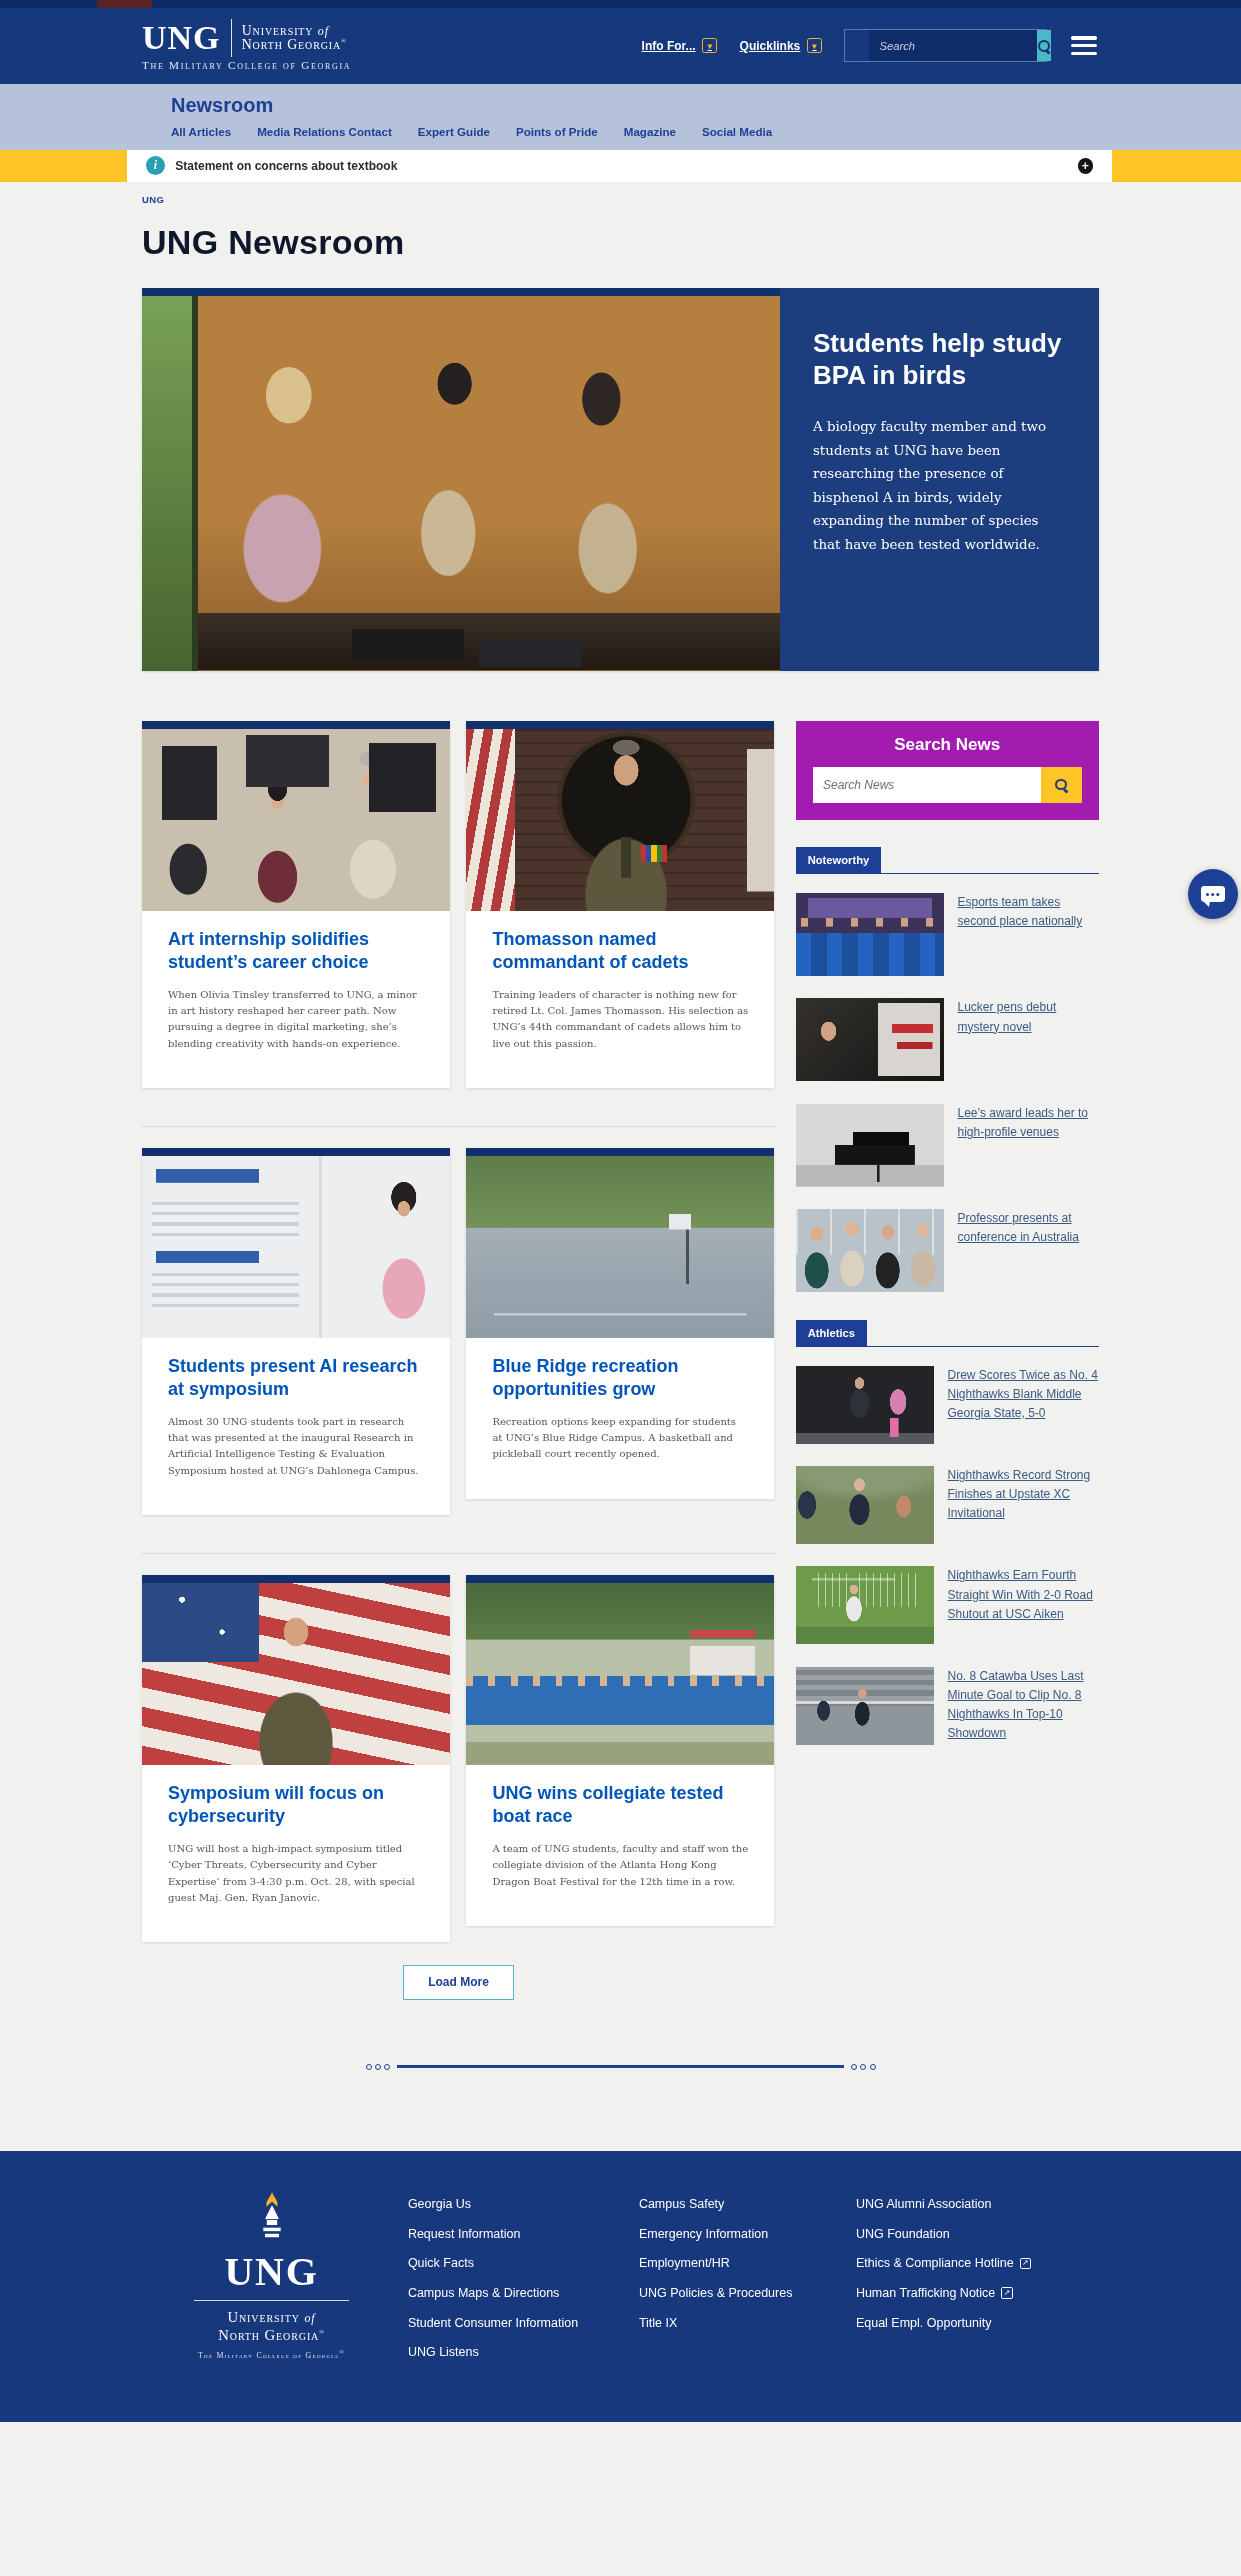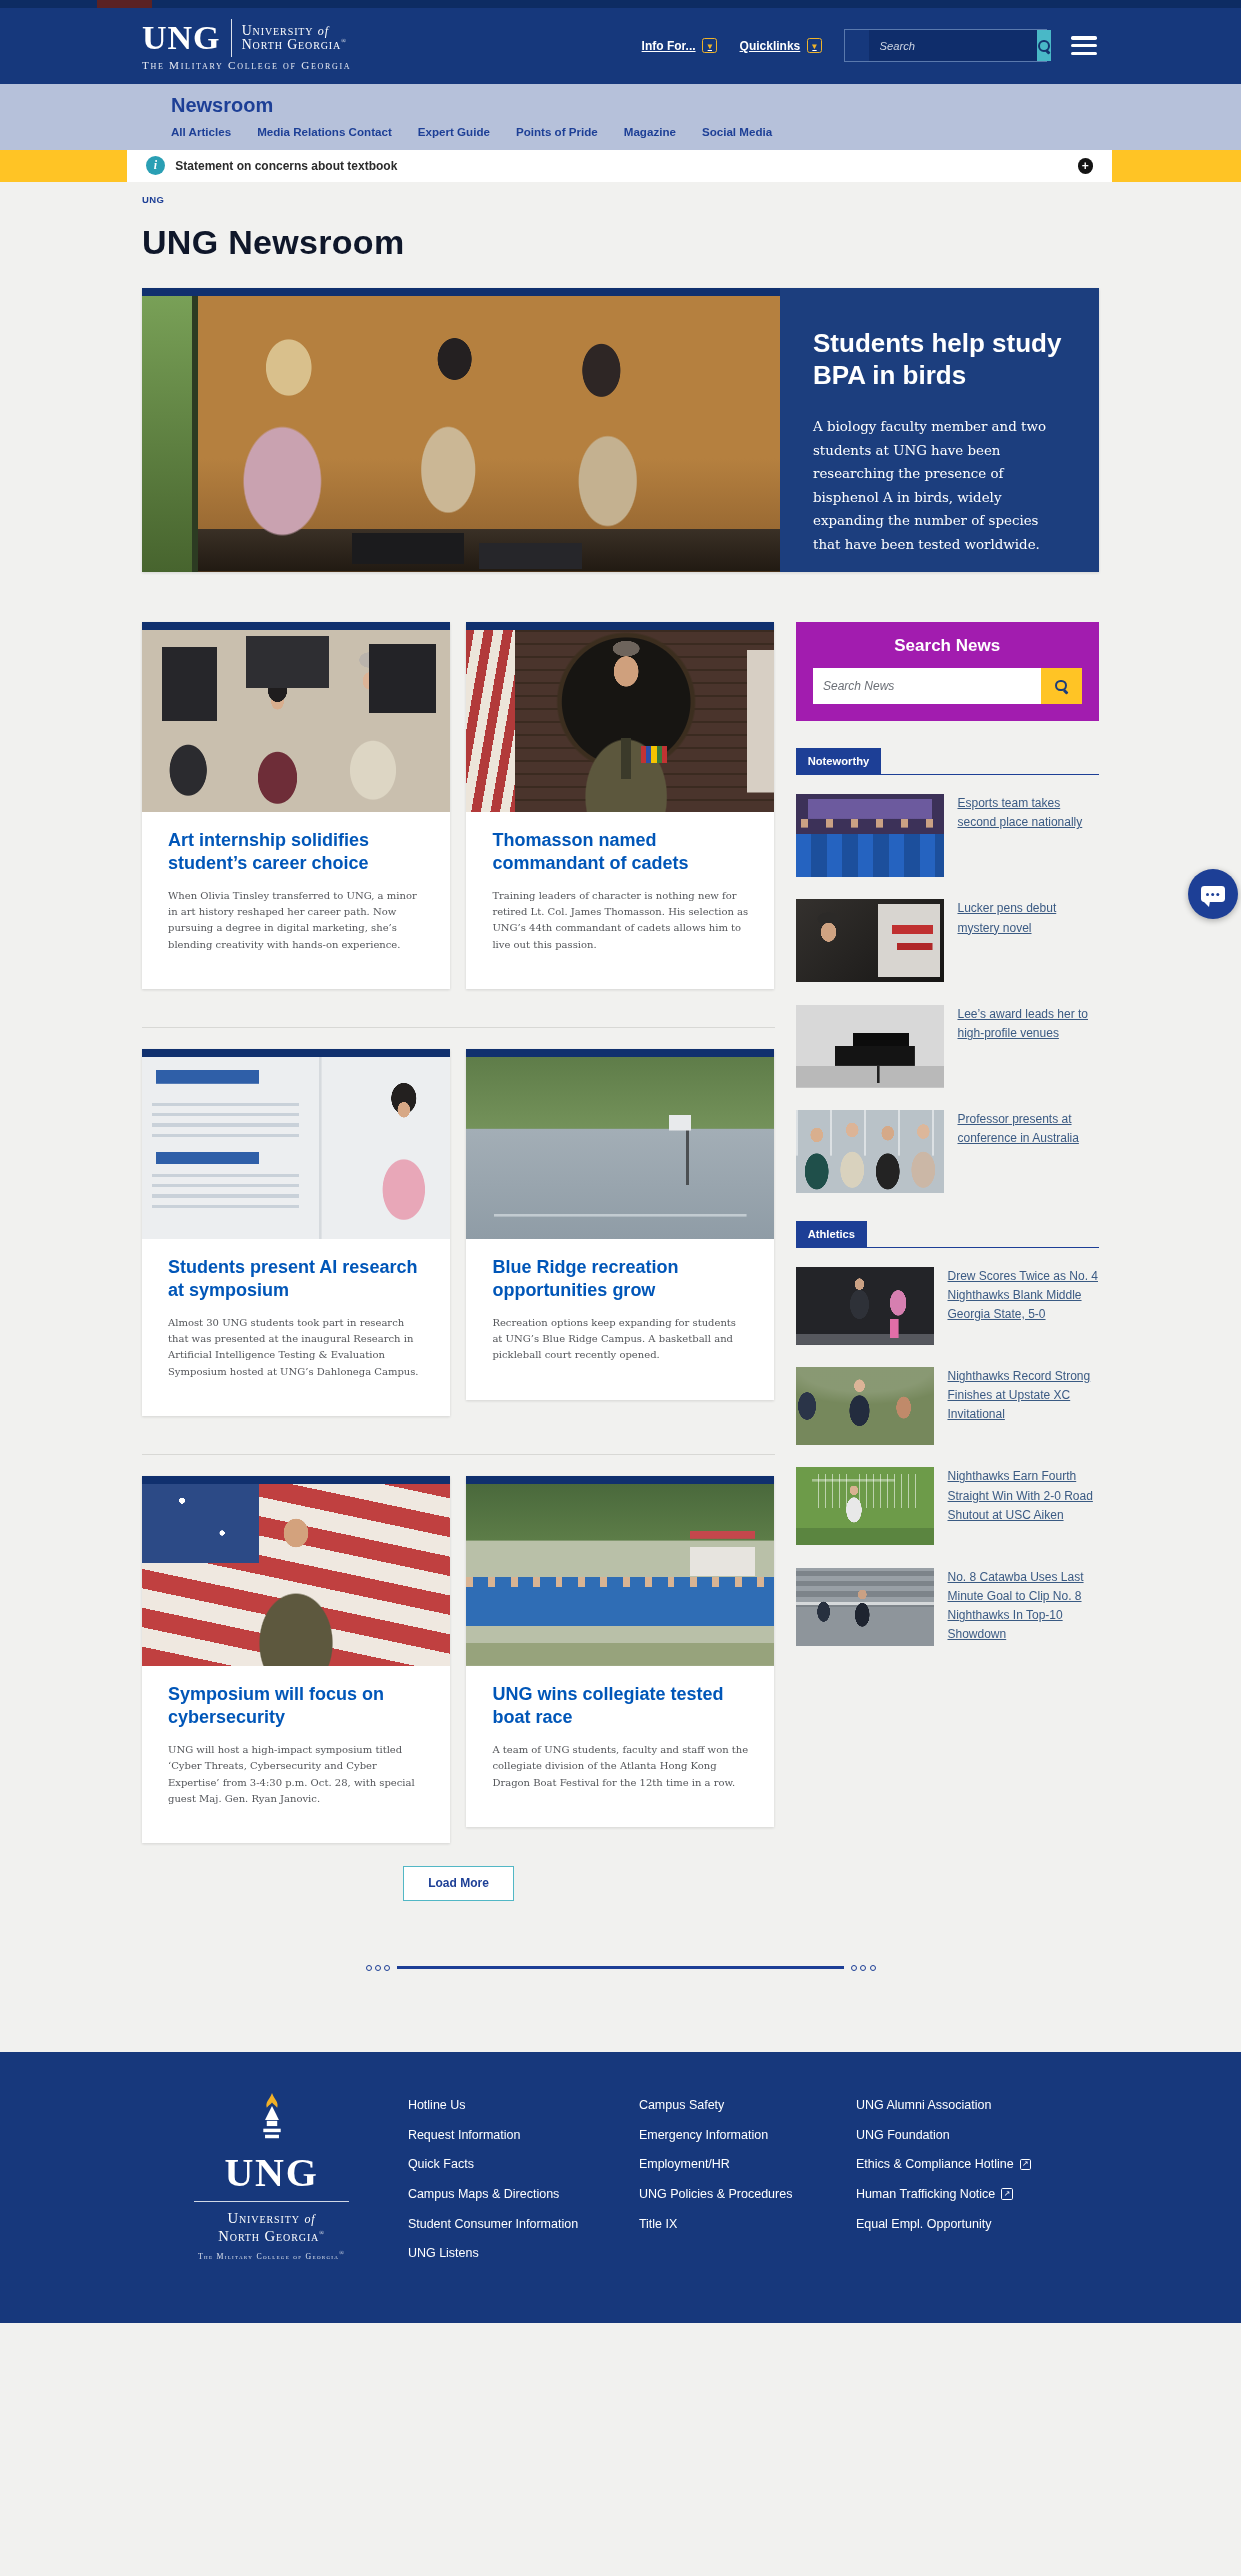--- a/index.html
+++ b/index.html
@@ -52,21 +52,21 @@
   .info-icon { width:19px; height:19px; border-radius:50%; background:#2a9fb4; color:#fff; font-family:"Liberation Serif", serif; font-style:italic; font-weight:700; font-size:12px; display:inline-flex; align-items:center; justify-content:center; flex:none; }
   .alert-text { font-size:12px; font-weight:600; color:#2b2b2b; }
   .expand-icon { margin-left:auto; width:15.5px; height:15.5px; border-radius:50%; background:#141414; color:#fff; font-size:12px; font-weight:700; display:inline-flex; align-items:center; justify-content:center; line-height:1; cursor:pointer; }
 
   
   .container { width:957px; margin:0 auto; }
   .breadcrumb { display:inline-block; margin-top:12px; font-size:9.5px; font-weight:700; letter-spacing:0.4px; color:#1d3f96; }
   .page-title { margin:17px 0 26px; font-size:34px; font-weight:800; color:#0f172a; letter-spacing:0.3px; }
 
   
-  .hero { display:flex; height:284px; margin-bottom:50px; box-shadow:0 0.9px 2.6px rgba(0,0,0,.12); }
+  .hero { display:flex; height:383px; margin-bottom:50px; box-shadow:0 0.9px 2.6px rgba(0,0,0,.12); }
   .hero-photo { width:638px; flex:none; position:relative;
     background-color:#a9763b;
     background-image:
       linear-gradient(#2c3b22,#2c3b22),
       linear-gradient(180deg,#7aa258,#47642e),
       radial-gradient(43px 53px at 23% 28%, #d9c08c 0 52%, transparent 54%),
       radial-gradient(79px 110px at 22% 68%, #c9a2b0 0 48%, transparent 50%),
       radial-gradient(31px 38px at 49% 25%, #242021 0 54%, transparent 56%),
       radial-gradient(53px 84px at 48% 64%, #cbb795 0 50%, transparent 52%),
       radial-gradient(36px 50px at 72% 29%, #2e2625 0 52%, transparent 54%),
@@ -534,21 +534,21 @@
       </svg>
       <div class="f-acronym">UNG</div>
       <div class="f-rule"></div>
       <div class="f-univ">
         <span class="sc">University</span> <i>of</i><br>
         <span class="sc">North Georgia</span><sup class="reg">®</sup>
       </div>
       <div class="f-tag"><span>The Military College of Georgia</span><sup class="reg">®</sup></div>
     </a>
     <ul class="f-col c1">
-      <li><a>Hotline Us</a></li>
+      <li><a>Georgia Us</a></li>
       <li><a>Request Information</a></li>
       <li><a>Quick Facts</a></li>
       <li><a>Campus Maps &amp; Directions</a></li>
       <li><a>Student Consumer Information</a></li>
       <li><a>UNG Listens</a></li>
     </ul>
     <ul class="f-col c2">
       <li><a>Campus Safety</a></li>
       <li><a>Emergency Information</a></li>
       <li><a>Employment/HR</a></li>

